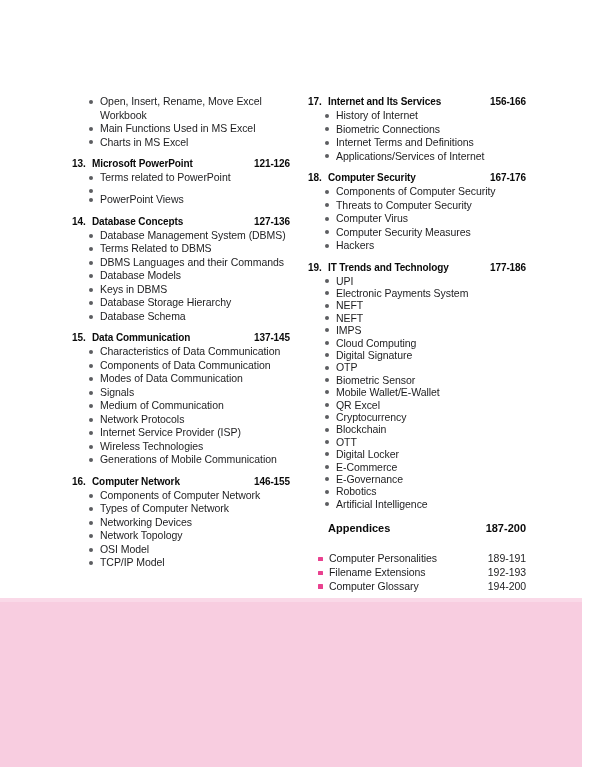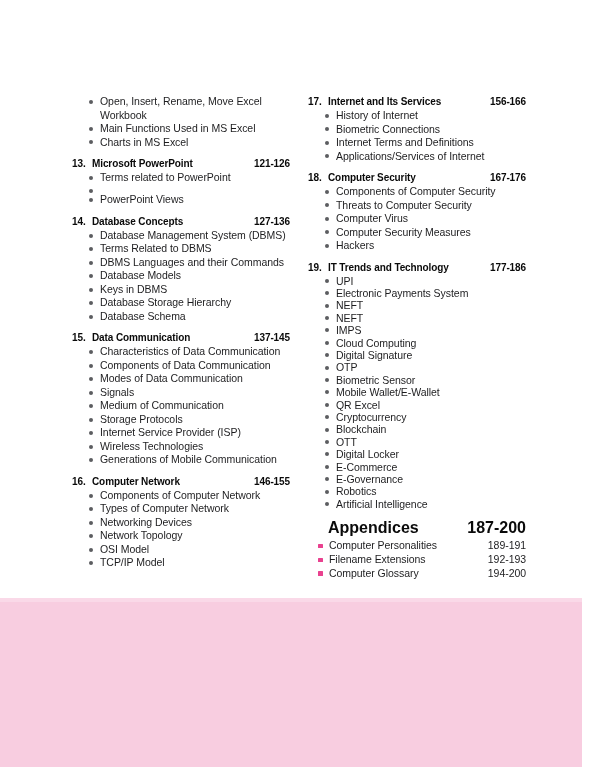--- a/index.html
+++ b/index.html
@@ -50,22 +50,22 @@
     margin:4.6px 6.5px 0 0;
   }
 
   
   #right-sections .toc-section:nth-child(3) .toc-item { line-height:12.4px; }
   #right-sections .toc-section:nth-child(3) .bullet { margin-top:4.3px; }
 
   .appendices { margin-top:10px; }
   .app-heading {
     display:flex; align-items:baseline;
-    padding-left:20px; margin-bottom:3px;
-    font-weight:bold; font-size:16px; line-height:16px; color:#0a0a0a;
+    padding-left:20px; margin-bottom:16px;
+    font-weight:bold; font-size:11px; line-height:16px; color:#0a0a0a;
   }
   .app-title { flex:1; }
   .app-pages { white-space:nowrap; }
   .app-item { padding-left:10px; line-height:13.8px; }
 
   .pink-band {
     position:absolute; left:0; top:598px;
     width:600px; height:169px;
     background:#f8cde0;
     border-top:4px solid #fad9e8;
@@ -172,21 +172,21 @@
               <div class="toc-item">
                 <span class="bullet"></span>
                 <span class="item-label">Signals</span>
               </div>
               <div class="toc-item">
                 <span class="bullet"></span>
                 <span class="item-label">Medium of Communication</span>
               </div>
               <div class="toc-item">
                 <span class="bullet"></span>
-                <span class="item-label">Storage Protocols</span>
+                <span class="item-label">Network Protocols</span>
               </div>
               <div class="toc-item">
                 <span class="bullet"></span>
                 <span class="item-label">Internet Service Provider (ISP)</span>
               </div>
               <div class="toc-item">
                 <span class="bullet"></span>
                 <span class="item-label">Wireless Technologies</span>
               </div>
               <div class="toc-item">

